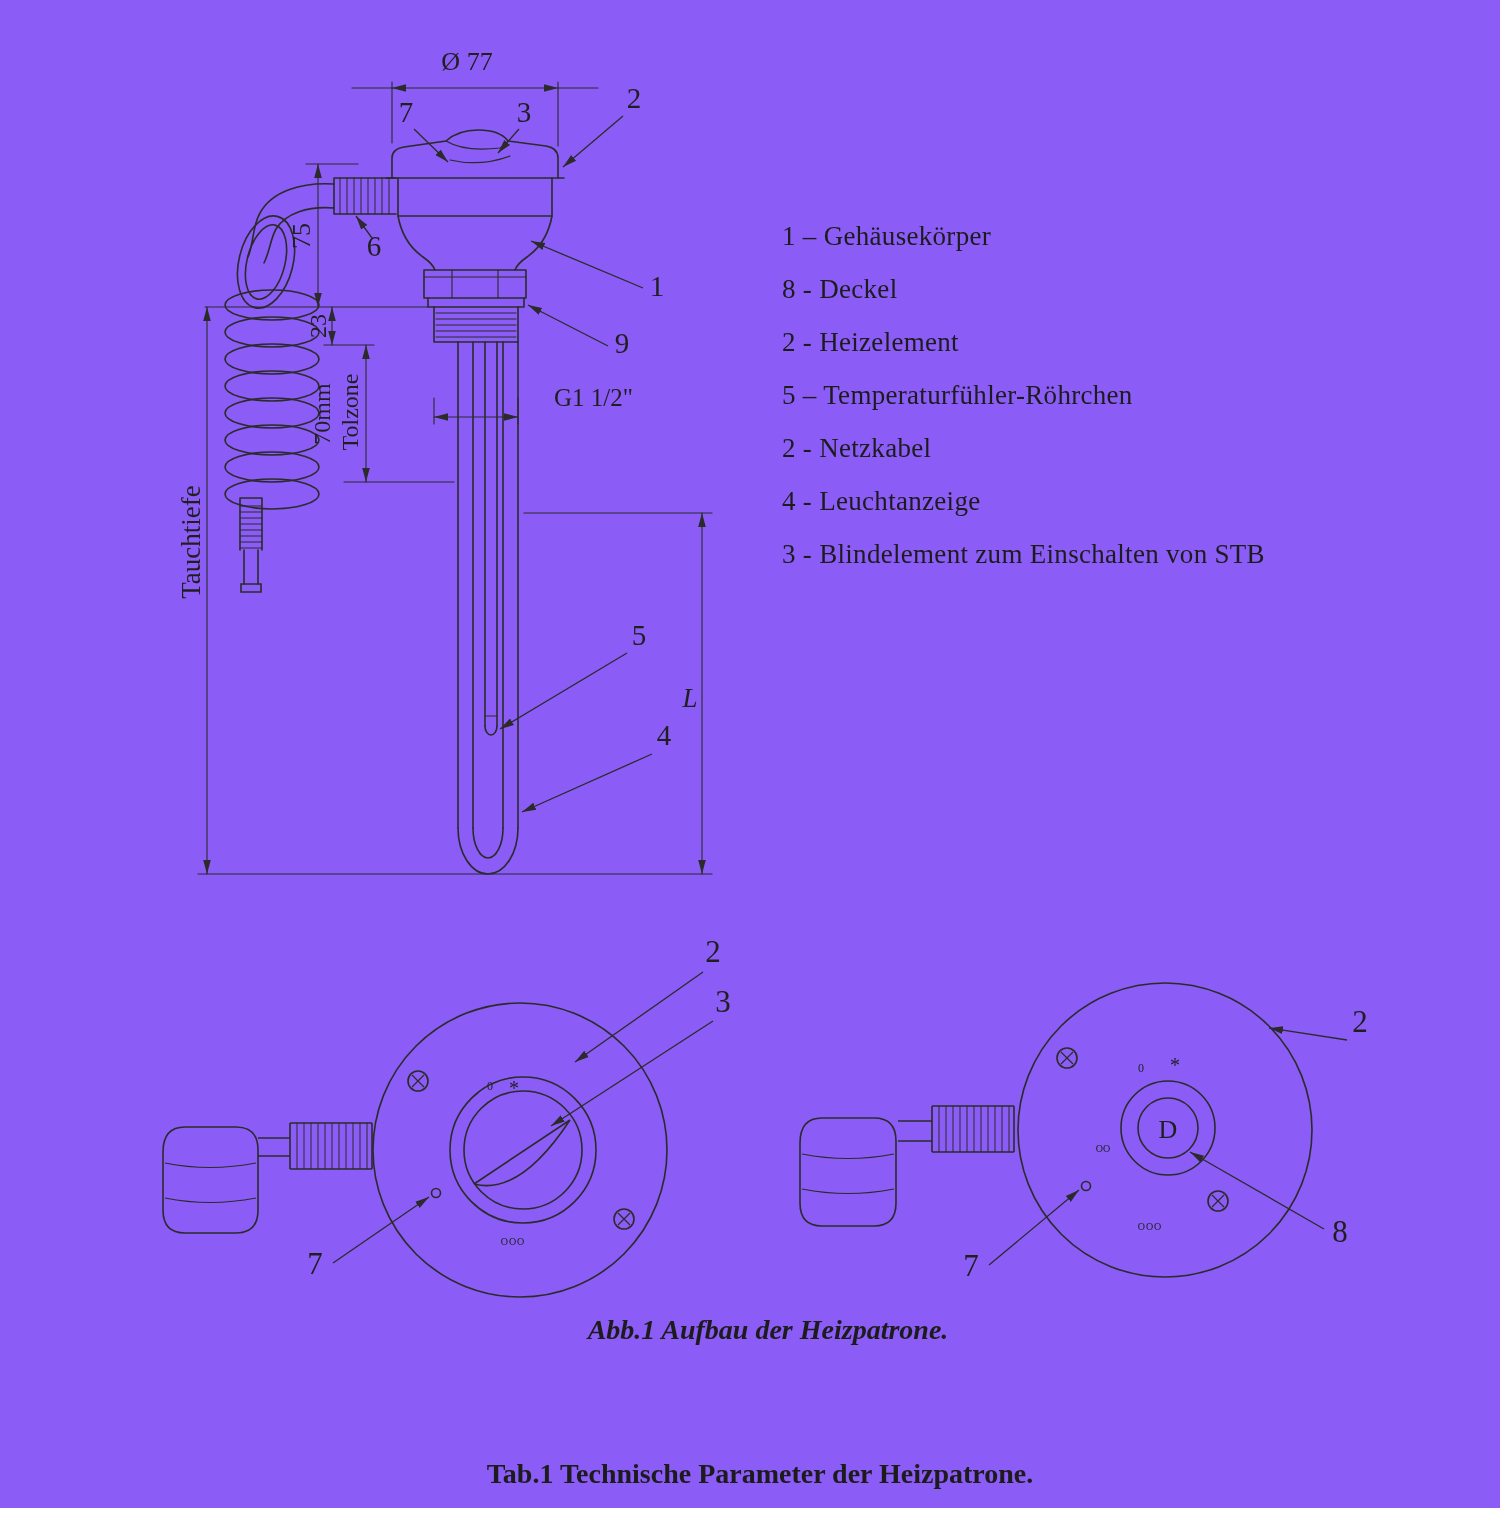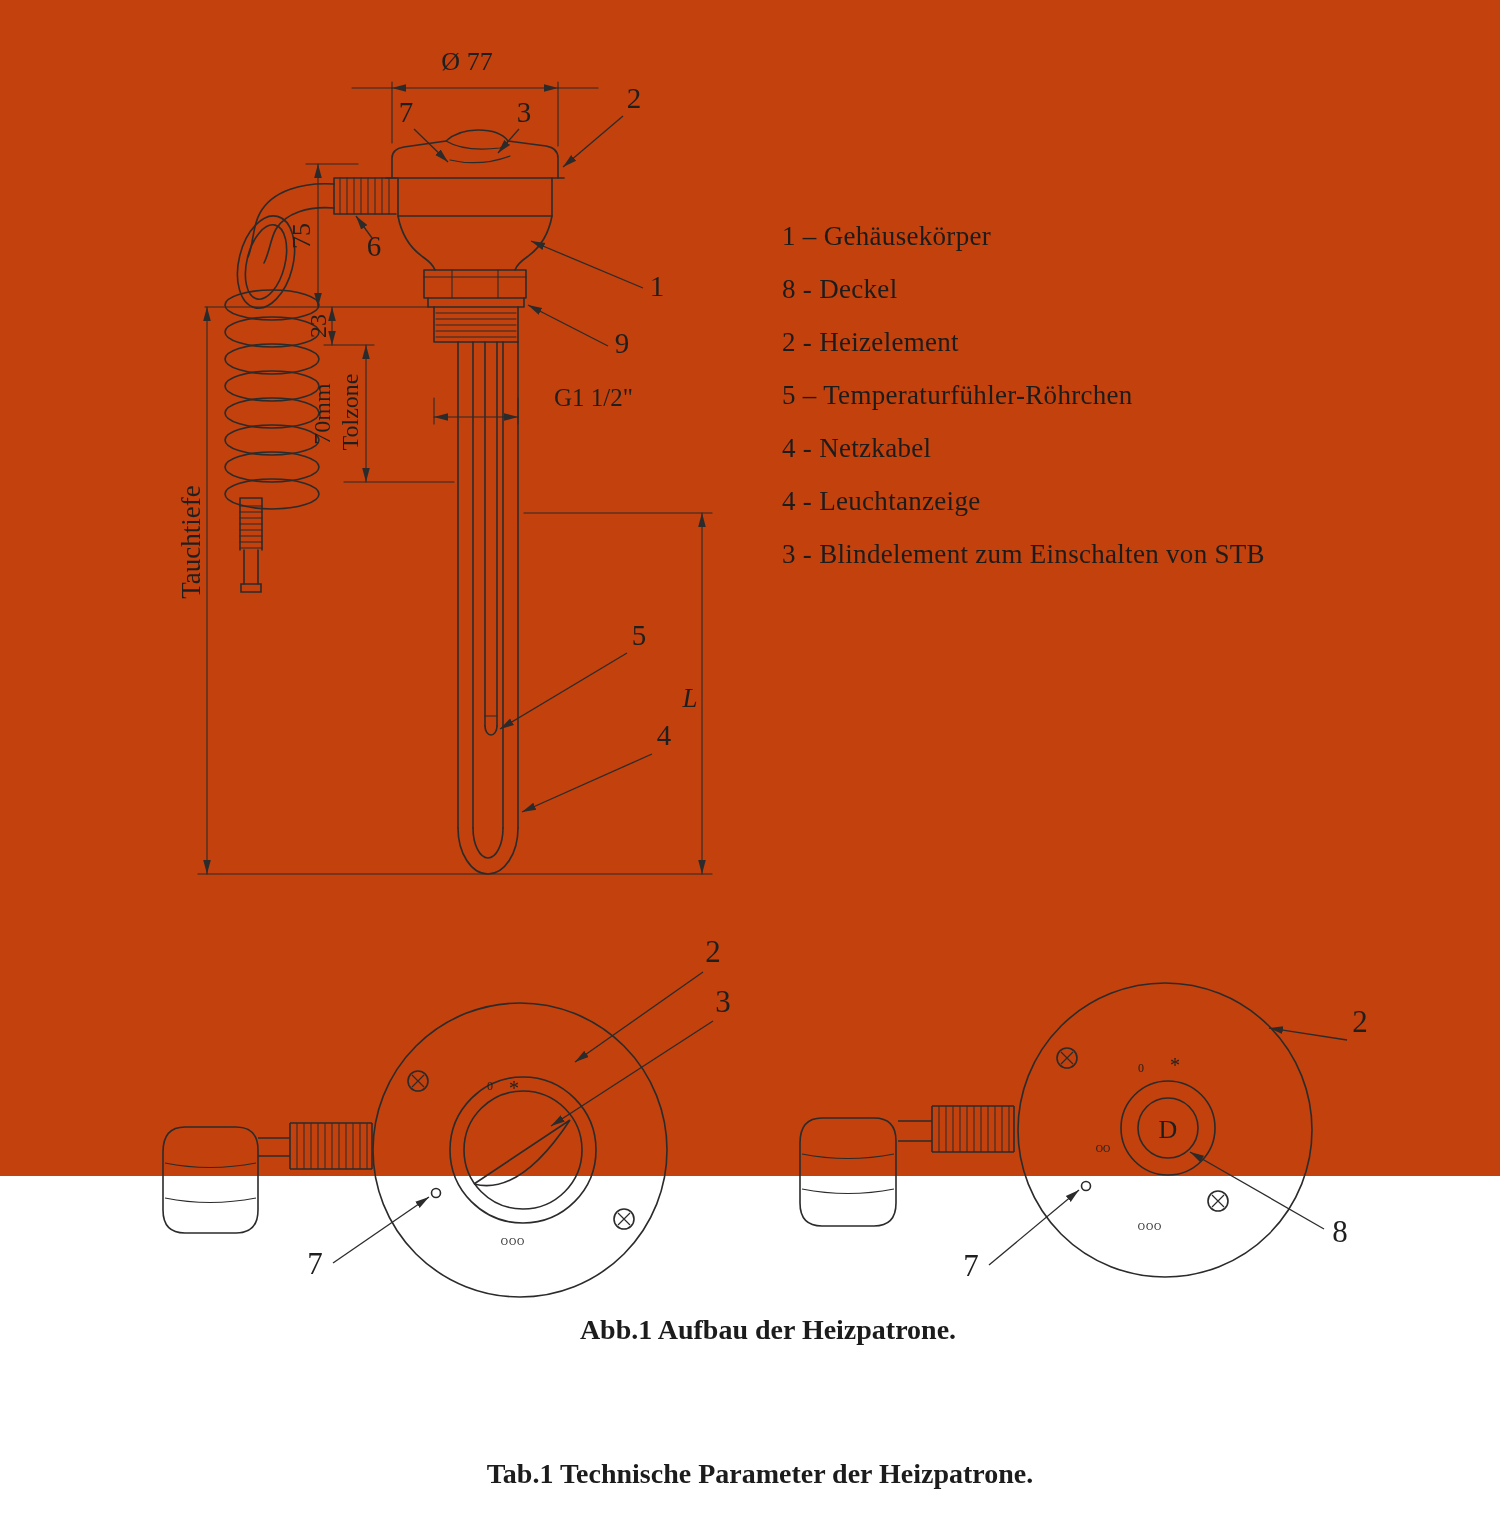--- a/index.html
+++ b/index.html
@@ -2,28 +2,28 @@
 <html><head>
 <meta charset="utf-8">
 <style>
   * { margin:0; padding:0; box-sizing:border-box; }
   html,body { background:#ffffff; }
   body {
     width:1500px; height:1516px; position:relative;
     font-family:"Liberation Serif", serif; color:#1c1c1c;
     overflow:hidden;
   }
-  #canvas { position:absolute; inset:0; width:1500px; height:1176px; background:#c2410c; }
+  #canvas { position:absolute; inset:0; width:1500px; height:1508px; background:#8b5cf6; }
   #drawing { position:absolute; left:0; top:0; }
   svg text { font-family:"Liberation Serif", serif; fill:#1f1f1f; stroke:none; }
   .callout-num { font-size:29px; }
   .legend { position:absolute; left:782px; top:210px; }
   .legend-item { font-size:27px; line-height:53px; white-space:nowrap; letter-spacing:.3px; }
   .caption { position:absolute; width:560px; text-align:center; font-weight:bold; font-size:28px; white-space:nowrap; }
-  #fig-caption { left:488px; top:1314px; }
+  #fig-caption { left:488px; top:1314px;font-style:italic; }
   #tab-caption { left:480px; top:1458px; }
 </style>
 </head>
 <body>
 
 <div id="canvas">
 
 <svg id="drawing" width="1500" height="1516" viewBox="0 0 1500 1516">
   <defs>
     <marker id="arr" markerUnits="userSpaceOnUse" markerWidth="16" markerHeight="10" refX="14" refY="5" orient="auto-start-reverse">
@@ -233,21 +233,21 @@
     <text x="1168" y="1138" font-size="26">D</text>
     <text x="1150" y="1230" font-size="10" letter-spacing="1">OOO</text>
   </g>
 </svg>
 
 <div class="legend">
   <div class="legend-item">1 – Gehäusekörper</div>
   <div class="legend-item">8 - Deckel</div>
   <div class="legend-item">2 - Heizelement</div>
   <div class="legend-item">5 – Temperaturfühler-Röhrchen</div>
-  <div class="legend-item">4 - Netzkabel</div>
+  <div class="legend-item">2 - Netzkabel</div>
   <div class="legend-item">4 - Leuchtanzeige</div>
   <div class="legend-item">3 - Blindelement zum Einschalten von STB</div>
 </div>
 
 <div class="caption" id="fig-caption">Abb.1 Aufbau der Heizpatrone.</div>
 <div class="caption" id="tab-caption">Tab.1 Technische Parameter der Heizpatrone.</div>
 
 </div>
 
 </body></html>

